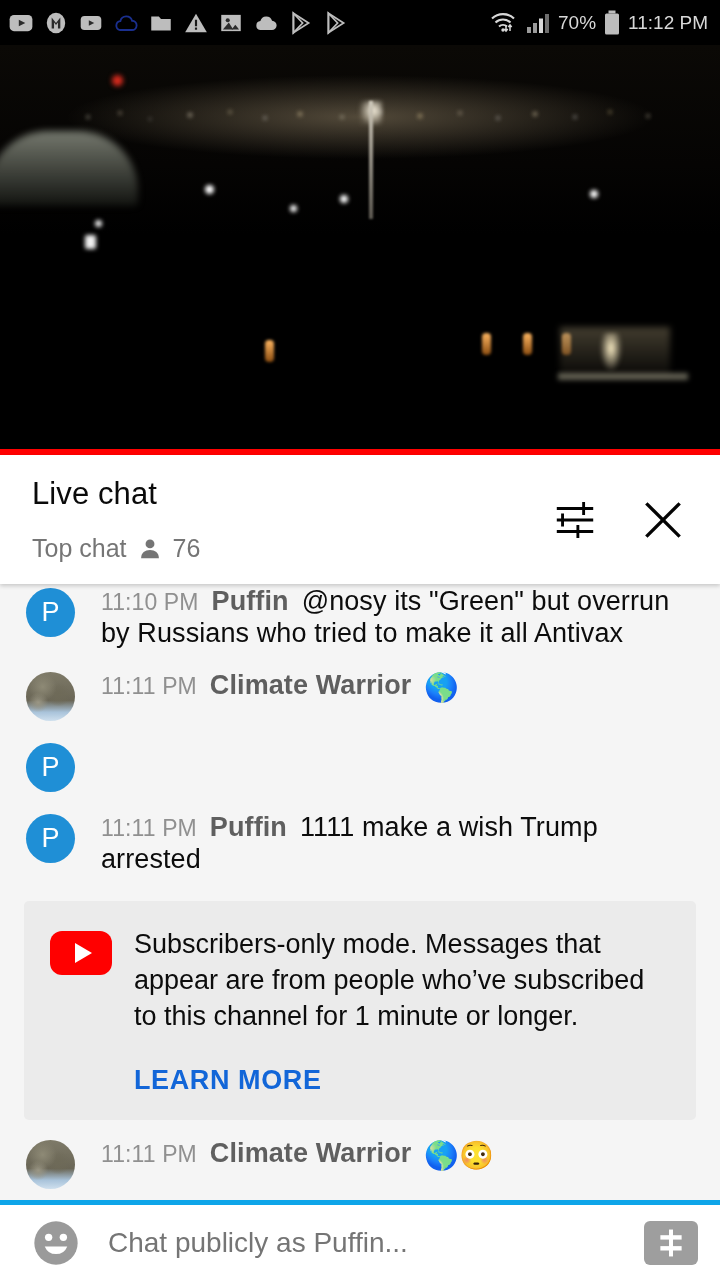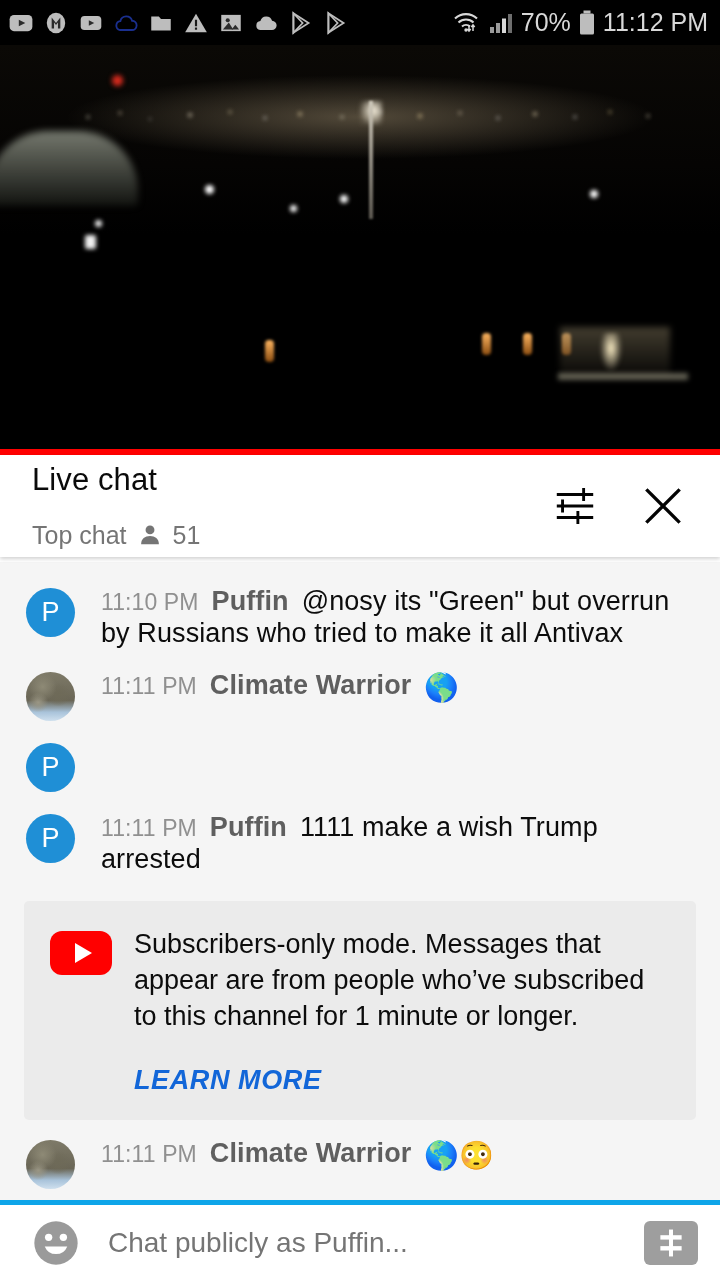--- a/index.html
+++ b/index.html
@@ -14,21 +14,21 @@
   
   .statusbar {
     position: absolute; top:0; left:0; width:720px; height:45px;
     background:#000; display:flex; align-items:center;
     padding: 0 12px 0 8px;
   }
   .sb-left { display:flex; align-items:center; gap:9px; flex:1; }
   .sb-right { display:flex; align-items:center; gap:6px; }
   .sb-ic { width:26px; height:26px; display:block; }
   .sb-text {
-    color:#d8d8d8; font-size:25px; letter-spacing:0px;
+    color:#d8d8d8; font-size:19px; letter-spacing:0px;
     font-family:"Liberation Sans", sans-serif; white-space:nowrap;
   }
 
   
   .video {
     position:absolute; top:45px; left:0; width:720px; height:410px;
     background:#000; overflow:hidden;
   }
   .vid-sky {
     position:absolute; inset:0;
@@ -96,21 +96,21 @@
   .portico-base {
     position:absolute; top:328px; left:558px; width:130px; height:7px;
     background: rgba(190,185,160,0.5); filter: blur(2.5px);
   }
   .progress {
     position:absolute; bottom:0; left:0; width:720px; height:6px; background:#ff0000;
   }
 
   
   .chat-header {
-    position:absolute; top:455px; left:0; width:720px; height:102px;
+    position:absolute; top:455px; left:0; width:720px; height:129px;
     background:#fff; display:flex; align-items:center; padding: 0 22px 0 32px;
     box-shadow: 0 2px 4px rgba(0,0,0,0.18);
     z-index: 5;
   }
   .ch-titles { flex:1; }
   .ch-title { font-size:31px; color:#0a0a0a; font-weight:400; line-height:1.18; letter-spacing:0.1px;}
   .ch-sub { display:flex; align-items:center; gap:10px; margin-top:22px; }
   .ch-sub-text { font-size:25px; color:#757575; }
   .ch-count { font-size:25px; color:#757575; }
   .ch-actions { display:flex; align-items:center; gap:40px; padding-right:10px; }
@@ -158,21 +158,21 @@
   }
   .yt-tri {
     width:0; height:0; border-left:17px solid #fff;
     border-top:10px solid transparent; border-bottom:10px solid transparent;
     margin-left:4px;
   }
   .notice-body { margin-left:22px; }
   .notice-text { font-size:27px; line-height:1.33; color:#0c0c0c; }
   .learn-more {
     margin-top:30px; font-size:27px; color:#1266d8; font-weight:bold;
-    letter-spacing:0.6px; display:inline-block;font-style:italic;
+    letter-spacing:0.6px; display:inline-block;
   }
 
   
   .input-bar {
     position:absolute; bottom:0; left:0; width:720px; height:80px;
     background:#fff; display:flex; align-items:center; padding: 0 22px 0 30px;
     border-top:5px solid #0ea5e9;
   }
   .emoji-btn { flex:0 0 52px; width:52px; height:52px; }
   .chat-input {
@@ -282,21 +282,21 @@
 
   <div class="chat-header">
     <div class="ch-titles">
       <div class="ch-title">Live chat</div>
       <div class="ch-sub">
         <span class="ch-sub-text">Top chat</span>
         <svg width="26" height="26" viewBox="0 0 24 24">
           <circle cx="12" cy="7.3" r="4.1" fill="#757575"></circle>
           <path d="M3.8 20.5 C3.8 15.6 7.4 13 12 13 C16.6 13 20.2 15.6 20.2 20.5 Z" fill="#757575"></path>
         </svg>
-        <span class="ch-count">51</span>
+        <span class="ch-count">76</span>
       </div>
     </div>
     <div class="ch-actions">
       <svg width="46" height="46" viewBox="0 0 24 24">
         <line x1="2.5" y1="6" x2="21.5" y2="6" stroke="#030303" stroke-width="1.5"></line>
         <line x1="2.5" y1="12" x2="21.5" y2="12" stroke="#030303" stroke-width="1.5"></line>
         <line x1="2.5" y1="18" x2="21.5" y2="18" stroke="#030303" stroke-width="1.5"></line>
         <line x1="16.5" y1="2.6" x2="16.5" y2="9.4" stroke="#030303" stroke-width="1.5"></line>
         <line x1="5.5" y1="8.6" x2="5.5" y2="15.4" stroke="#030303" stroke-width="1.5"></line>
         <line x1="13.5" y1="14.6" x2="13.5" y2="21.4" stroke="#030303" stroke-width="1.5"></line>

